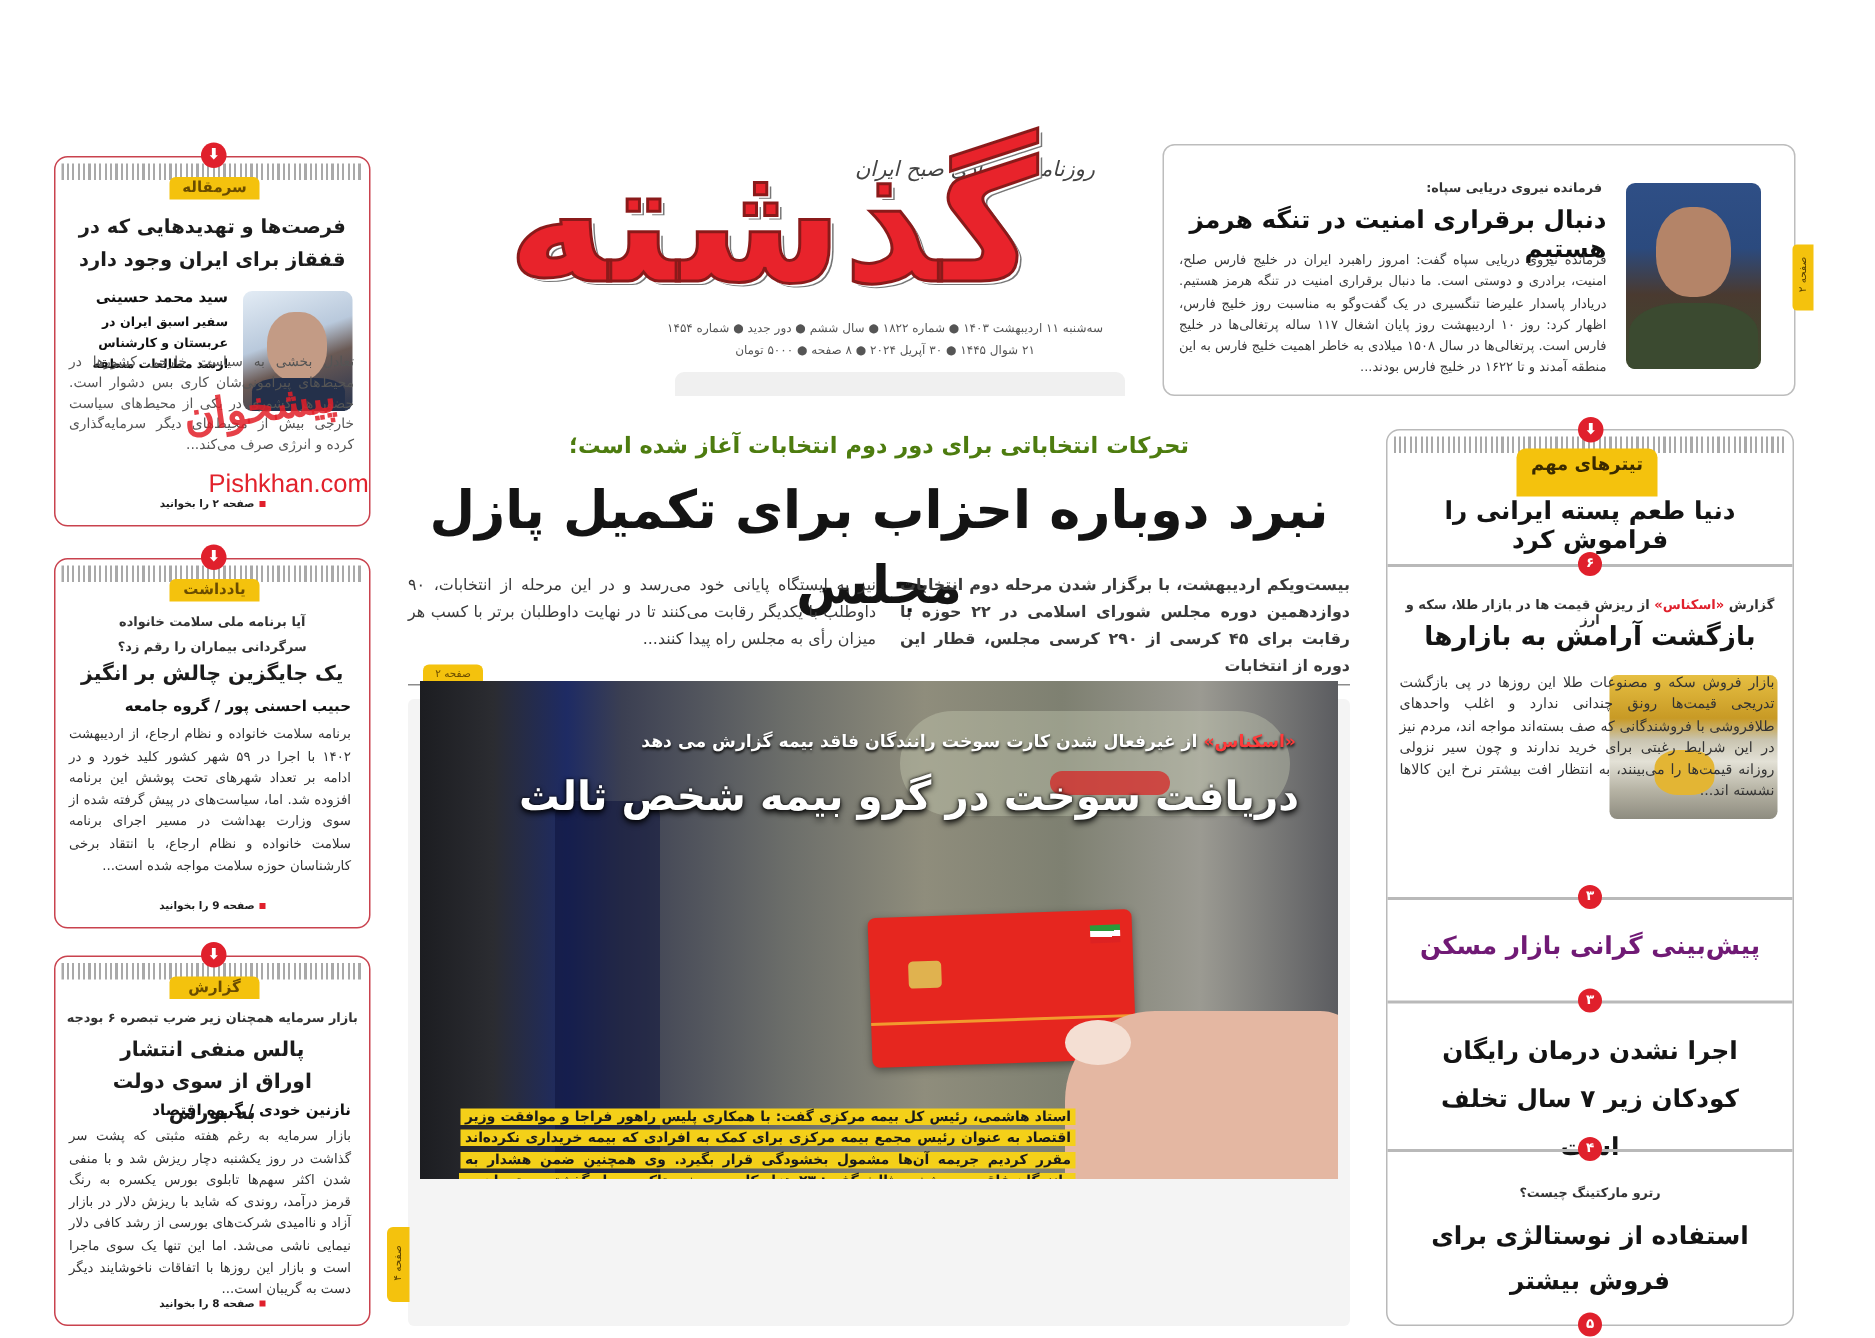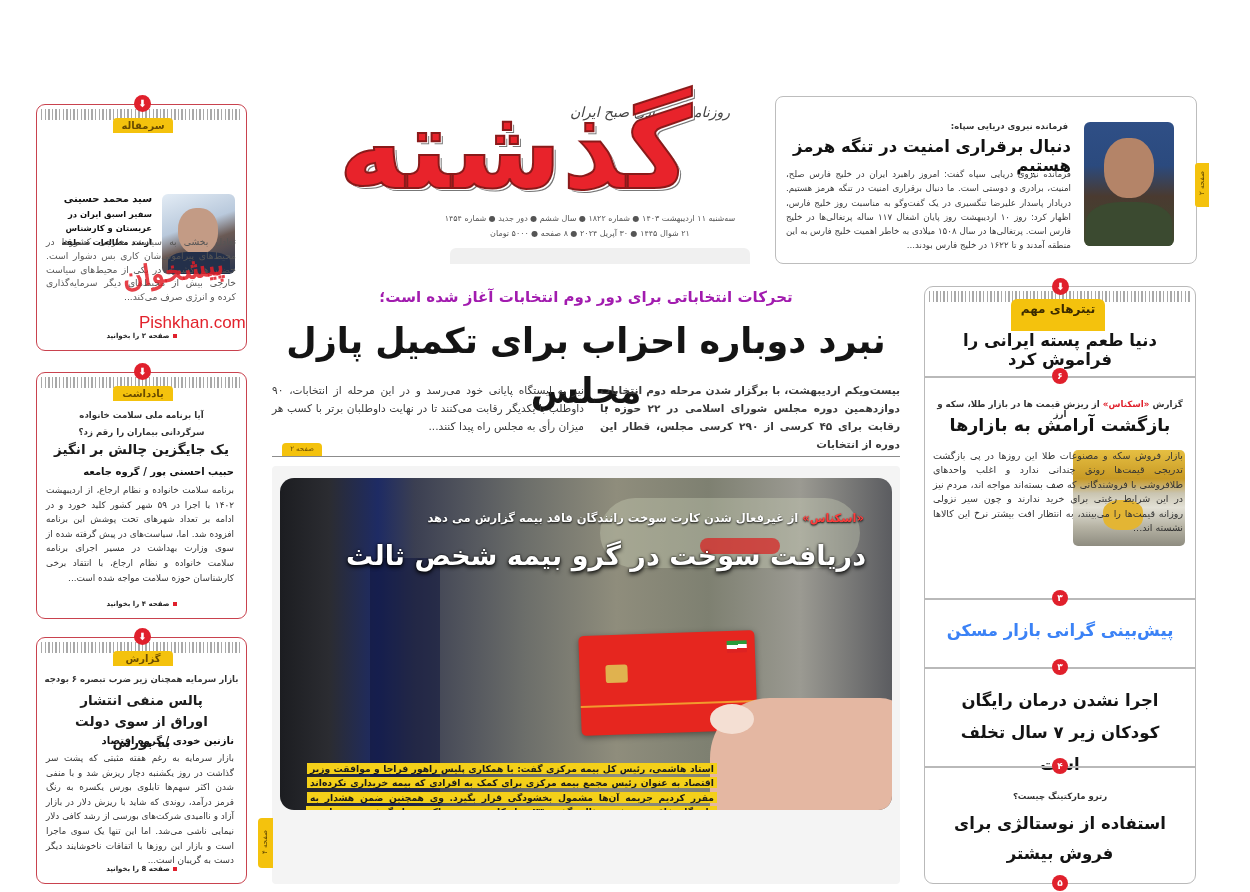--- a/index.html
+++ b/index.html
@@ -43,20 +43,21 @@
   </div>
   <div class="abs" style="right:128px;top:24px;font-size:8.5px;color:#333;font-weight:bold">فرمانده نیروی دریایی سپاه:</div>
   <div class="abs" style="right:125px;top:40px;font-size:16.5px;font-weight:bold;color:#111">دنبال برقراری امنیت در تنگه هرمز هستیم</div>
   <div class="abs" style="right:125px;top:70px;width:285px;font-size:8.7px;line-height:14.3px;text-align:justify;color:#3a3a3a">فرمانده نیروی دریایی سپاه گفت: امروز راهبرد ایران در خلیج فارس صلح، امنیت، برادری و دوستی است. ما دنبال برقراری امنیت در تنگه هرمز هستیم. دریادار پاسدار علیرضا تنگسیری در یک گفت‌وگو به مناسبت روز خلیج فارس، اظهار کرد: روز ۱۰ اردیبهشت روز پایان اشغال ۱۱۷ ساله پرتغالی‌ها در خلیج فارس است. پرتغالی‌ها در سال ۱۵۰۸ میلادی به خاطر اهمیت خلیج فارس به این منطقه آمدند و تا ۱۶۲۲ در خلیج فارس بودند...</div>
 </div>
 
 <div class="box" style="left:36px;top:104px;width:211px;height:247px">
   <div class="stripes"></div>
   <div class="pin" style="left:97px;top:-10px">⬇</div>
   <div class="tag" style="left:76px;top:13px;width:60px;height:15px;line-height:15px">سرمقاله</div>
+  <div class="abs cen b" style="left:10px;right:10px;top:36px;font-size:13px;line-height:22px">فرصت‌ها و تهدیدهایی که در قفقاز برای ایران وجود دارد</div>
   <div class="photo" style="left:125px;top:89px;width:73px;height:80px;background:linear-gradient(160deg,#e3ecf5 0%,#b9c9dc 40%,#6a5a55 60%,#26324d 100%)">
     <div class="abs" style="left:16px;top:14px;width:40px;height:46px;border-radius:45%;background:#c39b85"></div>
     <div class="abs" style="left:6px;top:58px;width:62px;height:30px;border-radius:30% 30% 0 0;background:#24304a"></div>
   </div>
   <div class="abs b" style="right:94px;top:88px;font-size:10px;color:#111">سید محمد حسینی</div>
   <div class="abs b" style="right:94px;top:102px;width:110px;font-size:8.4px;line-height:14px;color:#111">سفیر اسبق ایران در عربستان و کارشناس ارشد مطالعات منطقه</div>
   <div class="abs txt" style="right:10px;top:130px;width:190px;font-size:9.2px;line-height:13.8px;color:#555">تعادل بخشی به سیاست خارجی کشورها در محیط‌های پیرامونی‌شان کاری بس دشوار است. حضور هر کشوری در یکی از محیط‌های سیاست خارجی بیش از محیط‌های دیگر سرمایه‌گذاری کرده و انرژی صرف می‌کند...</div>
   <div class="abs" style="left:85px;top:150px;transform:rotate(-8deg)">
     <div style="font-size:28px;font-weight:bold;color:rgba(226,30,40,0.85);font-family:'DejaVu Serif',serif">پیشخوان</div>
   </div>
@@ -68,48 +69,48 @@
 
 <div class="box" style="left:36px;top:372px;width:211px;height:247px">
   <div class="stripes"></div>
   <div class="pin" style="left:97px;top:-10px">⬇</div>
   <div class="tag" style="left:76px;top:13px;width:60px;height:15px;line-height:15px">یادداشت</div>
   <div class="abs cen b" style="left:20px;right:20px;top:34px;font-size:8.6px;line-height:17px;color:#333">آیا برنامه ملی سلامت خانواده سرگردانی بیماران را رقم زد؟</div>
   <div class="abs cen b" style="left:8px;right:8px;top:68px;font-size:13.5px">یک جایگزین چالش بر انگیز</div>
   <div class="abs b" style="right:12px;top:93px;font-size:10px;color:#111">حبیب احسنی پور / گروه جامعه</div>
   <div class="abs txt" style="right:12px;top:110px;width:188px;font-size:8.9px;line-height:14.6px">برنامه سلامت خانواده و نظام ارجاع، از اردیبهشت ۱۴۰۲ با اجرا در ۵۹ شهر کشور کلید خورد و در ادامه بر تعداد شهرهای تحت پوشش این برنامه افزوده شد. اما، سیاست‌های در پیش گرفته شده از سوی وزارت بهداشت در مسیر اجرای برنامه سلامت خانواده و نظام ارجاع، با انتقاد برخی کارشناسان حوزه سلامت مواجه شده است...</div>
   <div class="abs b" style="left:0;right:0;top:227px;text-align:center;font-size:7px">
-    <span style="display:inline-block;width:4px;height:4px;background:#e0202c;margin-left:3px"></span><span>صفحه ۴ را بخوانید</span>
+    <span style="display:inline-block;width:4px;height:4px;background:#e0202c;margin-left:3px"></span><span>صفحه 9 را بخوانید</span>
   </div>
 </div>
 
 <div class="box" style="left:36px;top:637px;width:211px;height:247px">
   <div class="stripes"></div>
   <div class="pin" style="left:97px;top:-10px">⬇</div>
   <div class="tag" style="left:76px;top:13px;width:60px;height:15px;line-height:15px">گزارش</div>
   <div class="abs cen b" style="left:6px;right:6px;top:36px;font-size:8.6px;color:#333">بازار سرمایه همچنان زیر ضرب تبصره ۶ بودجه</div>
   <div class="abs cen b" style="left:30px;right:30px;top:52px;font-size:13.5px;line-height:21px">پالس منفی انتشار اوراق از سوی دولت به بورس</div>
   <div class="abs b" style="right:12px;top:97px;font-size:10px;color:#111">نازنین خودی / گروه اقتصاد</div>
   <div class="abs txt" style="right:12px;top:113px;width:188px;font-size:8.9px;line-height:14.6px">بازار سرمایه به رغم هفته مثبتی که پشت سر گذاشت در روز یکشنبه دچار ریزش شد و با منفی شدن اکثر سهم‌ها تابلوی بورس یکسره به رنگ قرمز درآمد، روندی که شاید با ریزش دلار در بازار آزاد و ناامیدی شرکت‌های بورسی از رشد کافی دلار نیمایی ناشی می‌شد. اما این تنها یک سوی ماجرا است و بازار این روزها با اتفاقات ناخوشایند دیگر دست به گریبان است...</div>
   <div class="abs b" style="left:0;right:0;top:227px;text-align:center;font-size:7px">
     <span style="display:inline-block;width:4px;height:4px;background:#e0202c;margin-left:3px"></span><span>صفحه 8 را بخوانید</span>
   </div>
 </div>
 
 <div class="abs" style="left:272px;top:280px;width:628px;height:180px">
-  <div class="abs cen b" style="left:0;right:0;top:8px;font-size:15px;color:#a21caf">تحرکات انتخاباتی برای دور دوم انتخابات آغاز شده است؛</div>
+  <div class="abs cen b" style="left:0;right:0;top:8px;font-size:15px;color:#4d7c0f">تحرکات انتخاباتی برای دور دوم انتخابات آغاز شده است؛</div>
   <div class="abs cen b" style="left:0;right:0;top:36px;font-size:35px;line-height:50px;color:#141414;letter-spacing:-0.5px">نبرد دوباره احزاب برای تکمیل پازل مجلس</div>
   <div class="abs" style="right:0;top:101px;width:300px;font-size:10.6px;line-height:18px;text-align:justify;color:#3a3a3a;font-weight:bold">بیست‌ویکم اردیبهشت، با برگزار شدن مرحله دوم انتخابات دوازدهمین دوره مجلس شورای اسلامی در ۲۲ حوزه با رقابت برای ۴۵ کرسی از ۲۹۰ کرسی مجلس، قطار این دوره از انتخابات</div>
   <div class="abs" style="left:0;top:101px;width:312px;font-size:10.6px;line-height:18px;text-align:justify;color:#3a3a3a;font-weight:normal">نیز به ایستگاه پایانی خود می‌رسد و در این مرحله از انتخابات، ۹۰ داوطلب با یکدیگر رقابت می‌کنند تا در نهایت داوطلبان برتر با کسب هر میزان رأی به مجلس راه پیدا کنند...</div>
   <div class="tag" style="left:10px;top:163px;width:40px;height:13px;line-height:13px;font-size:7px;font-weight:normal">صفحه ۲</div>
   <div class="abs" style="left:0;right:0;top:176px;height:1.3px;background:#8c8c8c"></div>
 </div>
 
 <div class="abs" style="left:272px;top:466px;width:628px;height:418px;background:#f4f4f4;border-radius:4px"></div>
-<div class="photo" style="left:280px;top:478px;width:612px;height:332px;border-radius:14px;
+<div class="photo" style="left:280px;top:454px;width:612px;height:332px;border-radius:0;
      background:linear-gradient(90deg,#1c1d21 0%,#2b2c31 8%,#1e2b64 16%,#3b3f52 22%,#6c6e6a 40%,#8f8d7c 55%,#7e8071 70%,#9b9a92 85%,#5b5c60 100%)">
   <div class="abs" style="left:320px;top:20px;width:260px;height:70px;background:rgba(210,215,190,0.35);border-radius:40px"></div>
   <div class="abs" style="left:420px;top:60px;width:80px;height:16px;background:rgba(220,30,30,0.7);border-radius:8px"></div>
   <div class="abs" style="left:90px;top:80px;width:70px;height:300px;background:rgba(15,20,60,0.55);border-radius:10px"></div>
 
   <div class="abs" style="left:300px;top:155px;width:176px;height:100px;background:#e6261f;border-radius:5px;transform:rotate(-2deg);box-shadow:0 2px 6px rgba(0,0,0,0.4)">
     <div class="abs" style="left:26px;top:30px;width:22px;height:18px;background:#e0b24f;border-radius:3px"></div>
     <div class="abs" style="right:8px;top:10px;width:20px;height:12px;background:linear-gradient(#2a9a3a 0 33%,#fff 33% 66%,#d22 66%)"></div>
     <div class="abs" style="left:0;right:0;top:70px;height:2px;background:#f29a2e"></div>
   </div>
@@ -143,21 +144,21 @@
     <span>گزارش </span><span style="color:#e0202c">«اسکناس»</span><span> از ریزش قیمت ها در بازار طلا، سکه و ارز</span>
   </div>
   <div class="photo" style="left:148px;top:163px;width:112px;height:96px;border-radius:5px;
        background:linear-gradient(180deg,#e6bf42 0%,#c89a25 30%,#c9c4b0 45%,#e3e1d6 60%,#b6b3a4 80%,#8e8c80 100%)">
     <div class="abs" style="left:30px;top:50px;width:40px;height:30px;background:#e3b534;border-radius:40%"></div>
   </div>
   <div class="abs txt" style="right:12px;top:162px;width:250px;font-size:9.5px;line-height:14.4px;text-indent:0">بازار فروش سکه و مصنوعات طلا این روزها در پی بازگشت تدریجی قیمت‌ها رونق چندانی ندارد و اغلب واحدهای طلافروشی با فروشندگانی که صف بسته‌اند مواجه اند، مردم نیز در این شرایط رغبتی برای خرید ندارند و چون سیر نزولی روزانه قیمت‌ها را می‌بینند، به انتظار افت بیشتر نرخ این کالاها نشسته اند...</div>
   <div class="sep" style="top:311px"></div>
   <div class="redpin" style="top:303px">۳</div>
 
-  <div class="abs cen b" style="left:6px;right:6px;top:334px;font-size:16.5px;color:#3b82f6">پیش‌بینی گرانی بازار مسکن</div>
+  <div class="abs cen b" style="left:6px;right:6px;top:334px;font-size:16.5px;color:#701a75">پیش‌بینی گرانی بازار مسکن</div>
   <div class="sep" style="top:380px"></div>
   <div class="redpin" style="top:372px">۳</div>
 
   <div class="abs cen b" style="left:20px;right:20px;top:398px;font-size:16.5px;line-height:32px;color:#141414">اجرا نشدن درمان رایگان کودکان زیر ۷ سال تخلف است</div>
   <div class="sep" style="top:479px"></div>
   <div class="redpin" style="top:471px">۴</div>
 
   <div class="abs cen b" style="left:6px;right:6px;top:504px;font-size:8.5px;color:#333">رترو مارکتینگ چیست؟</div>
   <div class="abs cen b" style="left:6px;right:6px;top:522px;font-size:16.5px;line-height:30px;color:#141414">استفاده از نوستالژی برای فروش بیشتر</div>
   <div class="redpin" style="top:588px">۵</div>

